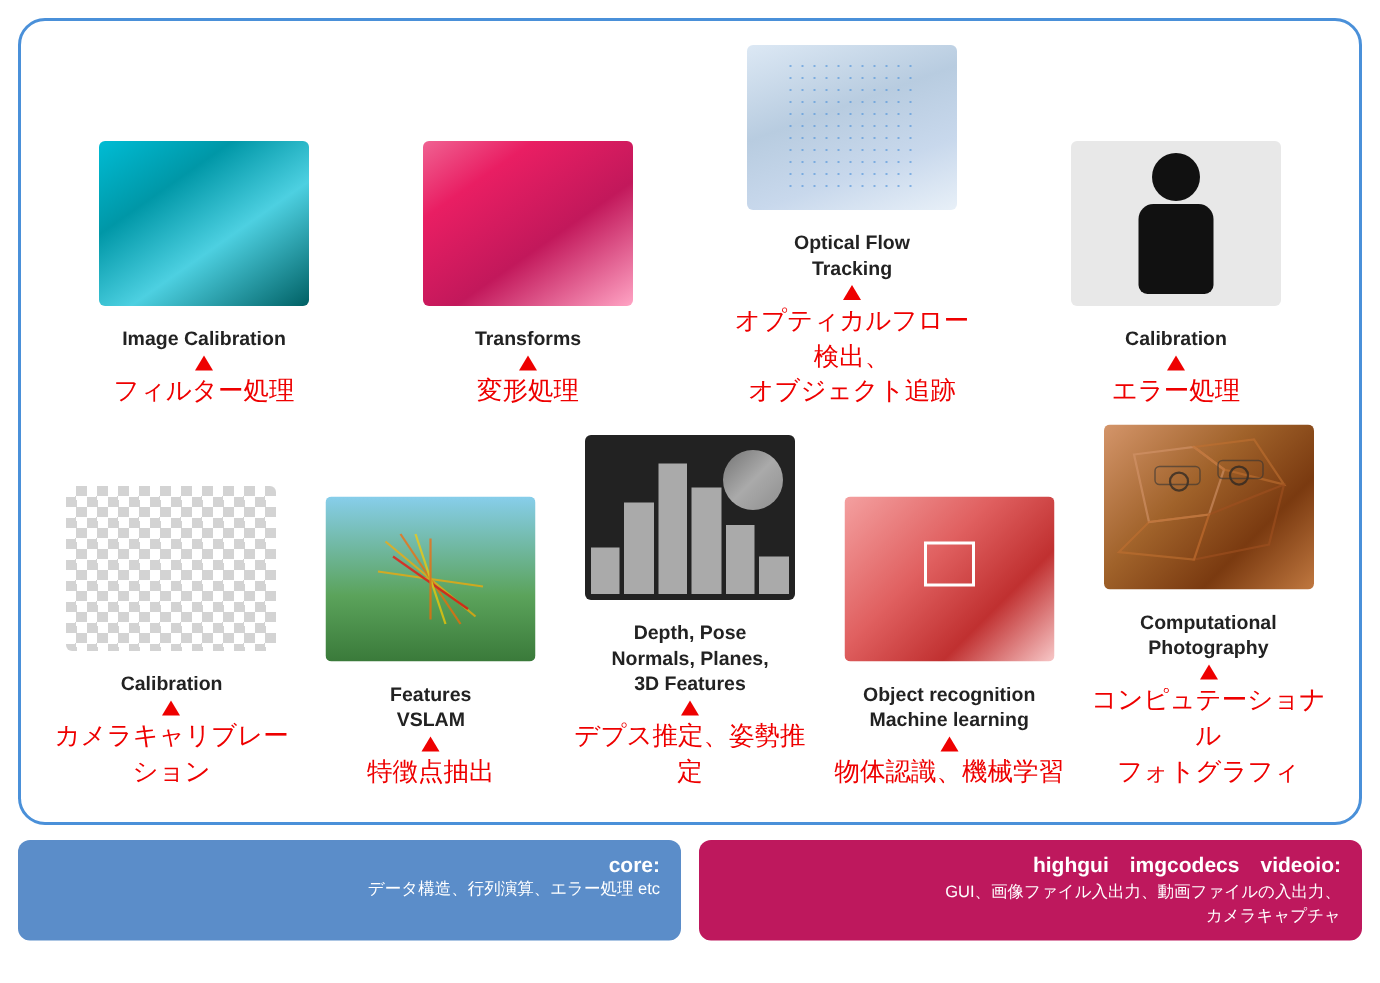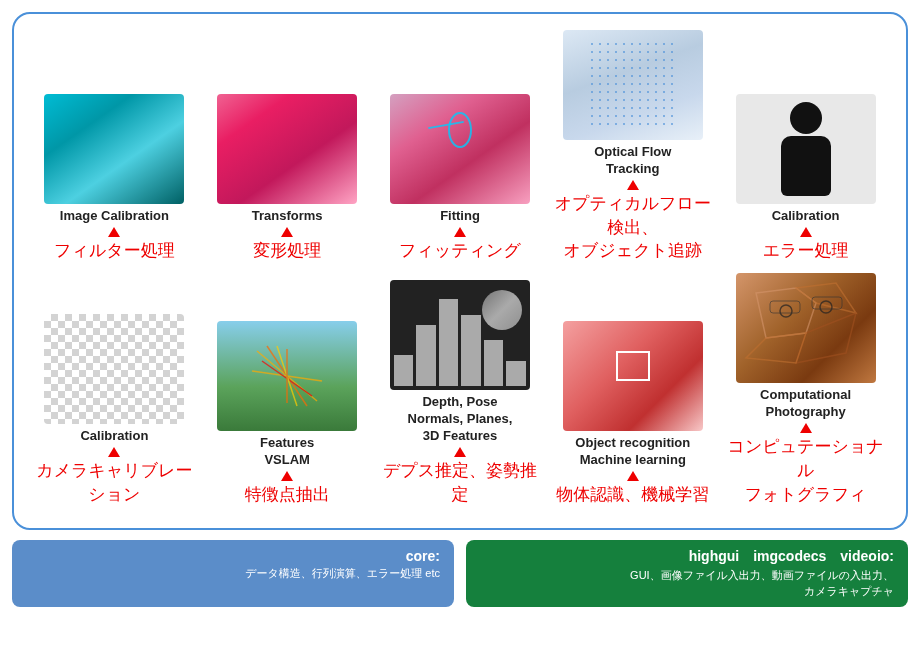--- a/index.html
+++ b/index.html
@@ -53,20 +53,21 @@
       color: #888;
       position: relative;
     }
 
     .item-title {
       font-size: 13px;
       font-weight: bold;
       color: #222;
       margin-bottom: 2px;
       line-height: 1.3;
+      margin-top: 10px;
     }
 
     .arrow-up {
       display: inline-block;
       width: 0;
       height: 0;
       border-left: 6px solid transparent;
       border-right: 6px solid transparent;
       border-bottom: 10px solid #e00;
       margin-bottom: 2px;
@@ -91,21 +92,21 @@
       padding: 8px 14px;
       text-align: right;
     }
 
     .bottom-box-left {
       background: #5b8dc9;
       color: #fff;
     }
 
     .bottom-box-right {
-      background: #15803d;
+      background: #be185d;
       color: #fff;
     }
 
     .bottom-title {
       font-size: 14px;
       font-weight: bold;
       color: #fff;
     }
 
     .bottom-desc {
@@ -205,31 +206,20 @@
 
     <div class="grid-item">
       <div class="img-placeholder">
         <div class="img-overlay-lena-warm"></div>
       </div>
       <div class="item-title">Transforms</div>
       <div class="arrow-up"></div>
       <div class="item-japanese">変形処理</div>
     </div>
 
-    <div class="grid-item">
-      <div class="img-placeholder">
-        <div style="width:100%;height:100%;background:linear-gradient(145deg,#d4a0c0 0%,#e06090 30%,#c03060 60%,#f8a0c0 100%);position:relative;">
-          <div style="position:absolute;top:18px;left:50%;transform:translateX(-50%);width:24px;height:36px;border-radius:50%;border:2px solid #00ccff;opacity:0.8;"></div>
-          <div style="position:absolute;top:30px;left:38px;width:36px;height:2px;background:#00ccff;transform:rotate(-10deg);opacity:0.8;"></div>
-        </div>
-      </div>
-      <div class="item-title">Fitting</div>
-      <div class="arrow-up"></div>
-      <div class="item-japanese">フィッティング</div>
-    </div>
 
     <div class="grid-item">
       <div class="img-placeholder">
         <div class="img-overlay-hand">
           <div class="hand-dots"></div>
         </div>
       </div>
       <div class="item-title">
         <span>Optical Flow</span><br>
         <span>Tracking</span>

